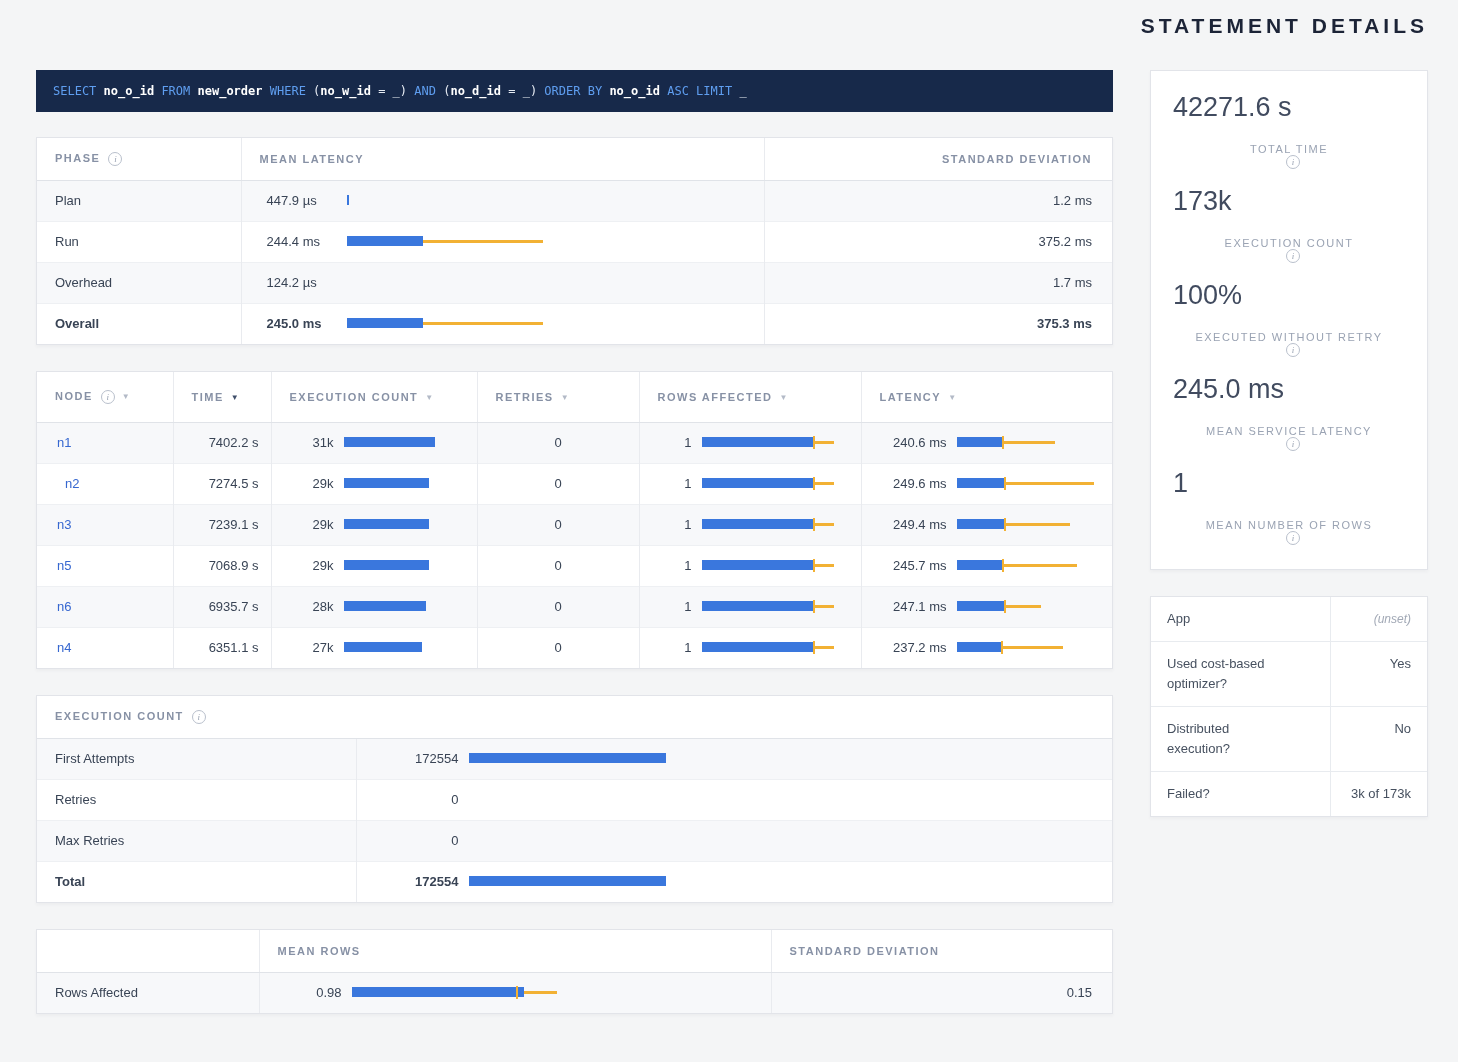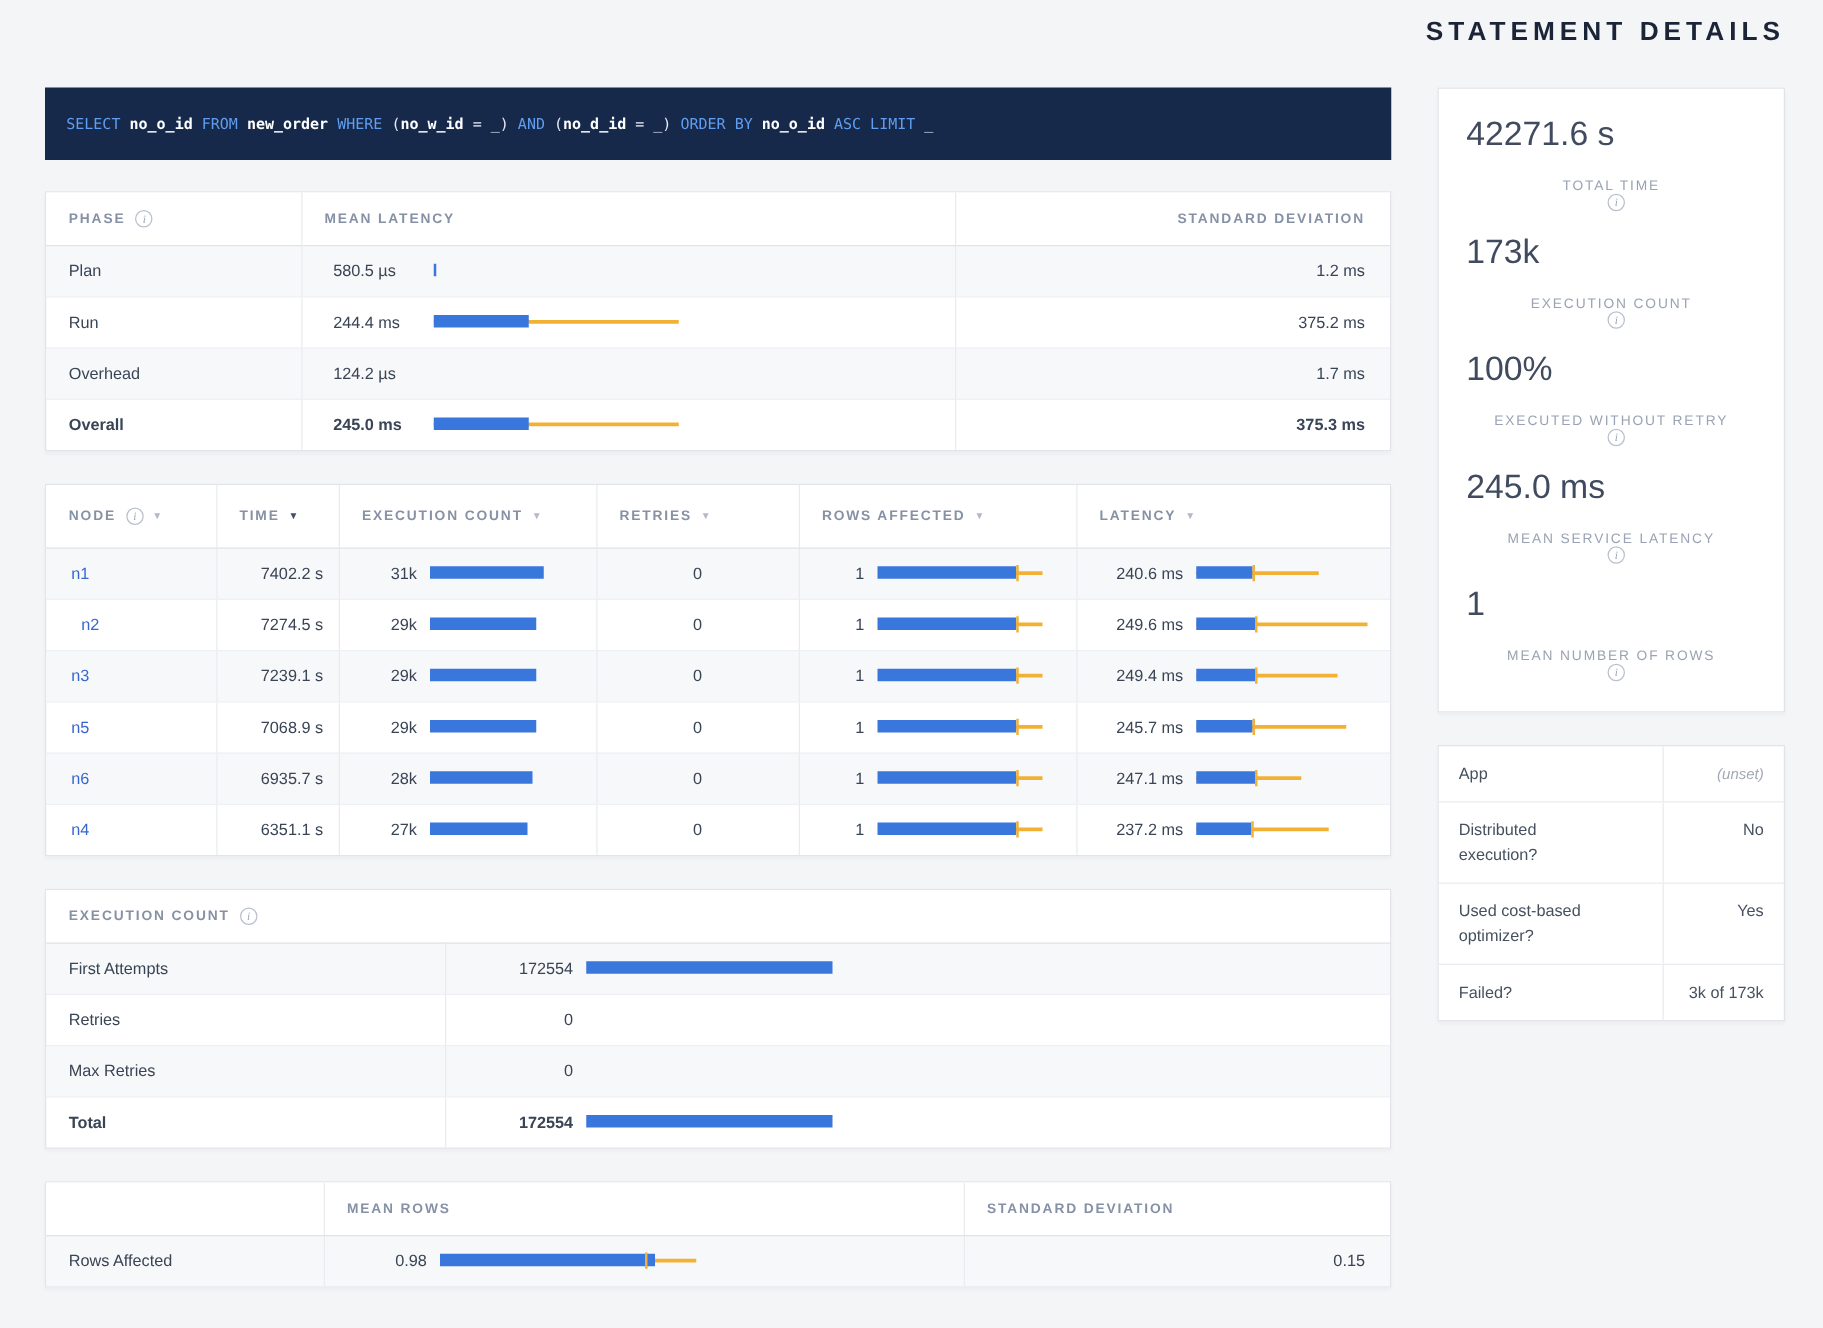--- a/index.html
+++ b/index.html
@@ -7,21 +7,21 @@
   body { width:1458px; min-height:1062px; }
 
   .page { padding:10px 30px 24px 36px; }
   .page-title { font-size:21px; font-weight:700; letter-spacing:4px; color:#1c2437; margin:4px 0 32px;text-align:right; }
 
   .layout { display:flex; align-items:flex-start; }
   .main-col { width:1077px; flex-shrink:0; }
   .side-col { width:278px; margin-left:37px; }
 
   
-  .sql-box { background:#17294a; height:58px; display:flex; align-items:center; padding:0 17px; margin-bottom:25px; }
+  .sql-box { background:#17294a; height:42px; display:flex; align-items:center; padding:0 17px; margin-bottom:25px; }
   .sql { font-family:"DejaVu Sans Mono", monospace; font-size:12px; white-space:pre; color:#e6ebf3; }
   .tok-kw { color:#5f9ef0; }
   .tok-id { color:#ffffff; font-weight:700; }
   .tok-pl { color:#e6ebf3; }
 
   
   .panel { background:#fff; border:1px solid #e2e4e9; margin-bottom:26px; box-shadow:0 2px 3px rgba(40,50,80,.04); }
   .dtable { width:100%; border-collapse:collapse; table-layout:fixed; }
   .dtable th { height:42px; text-align:left; padding:0 18px; font-size:11px; font-weight:600; letter-spacing:1.5px;
                color:#8791a5; border-bottom:1px solid #e0e3e8; border-right:1px solid #e9ebef; background:#fff; white-space:nowrap; }
@@ -103,21 +103,21 @@
               <th><span>PHASE</span><span class="info">i</span></th>
               <th><span>MEAN LATENCY</span></th>
               <th class="t-right std-cell"><span>STANDARD DEVIATION</span></th>
             </tr>
           </thead>
           <tbody>
             <tr>
               <td>Plan</td>
               <td class="p0">
                   <div class="cellflex pad-mean">
-                    <span class="val">580.5 µs</span>
+                    <span class="val">447.9 µs</span>
                     <span class="barwrap">
                       <span class="bar-blue" style="width: 0.6%;"></span>
                     </span>
                   </div>
                 </td>
               <td class="std-cell">1.2 ms</td>
             </tr>
             <tr>
               <td>Run</td>
               <td class="p0">
@@ -509,26 +509,26 @@
             </div>
         </div>
       </div>
 
       <div class="panel details-panel">
         <div class="drow">
           <div class="dlabel">App</div>
           <div class="dvalue unset">(unset)</div>
         </div>
         <div class="drow">
+          <div class="dlabel">Used cost-based optimizer?</div>
+          <div class="dvalue">Yes</div>
+        </div>
+        <div class="drow">
           <div class="dlabel">Distributed execution?</div>
           <div class="dvalue">No</div>
-        </div>
-        <div class="drow">
-          <div class="dlabel">Used cost-based optimizer?</div>
-          <div class="dvalue">Yes</div>
         </div>
         <div class="drow">
           <div class="dlabel">Failed?</div>
           <div class="dvalue">3k of 173k</div>
         </div>
       </div>
     </div>
   </div>
 </div>
 

